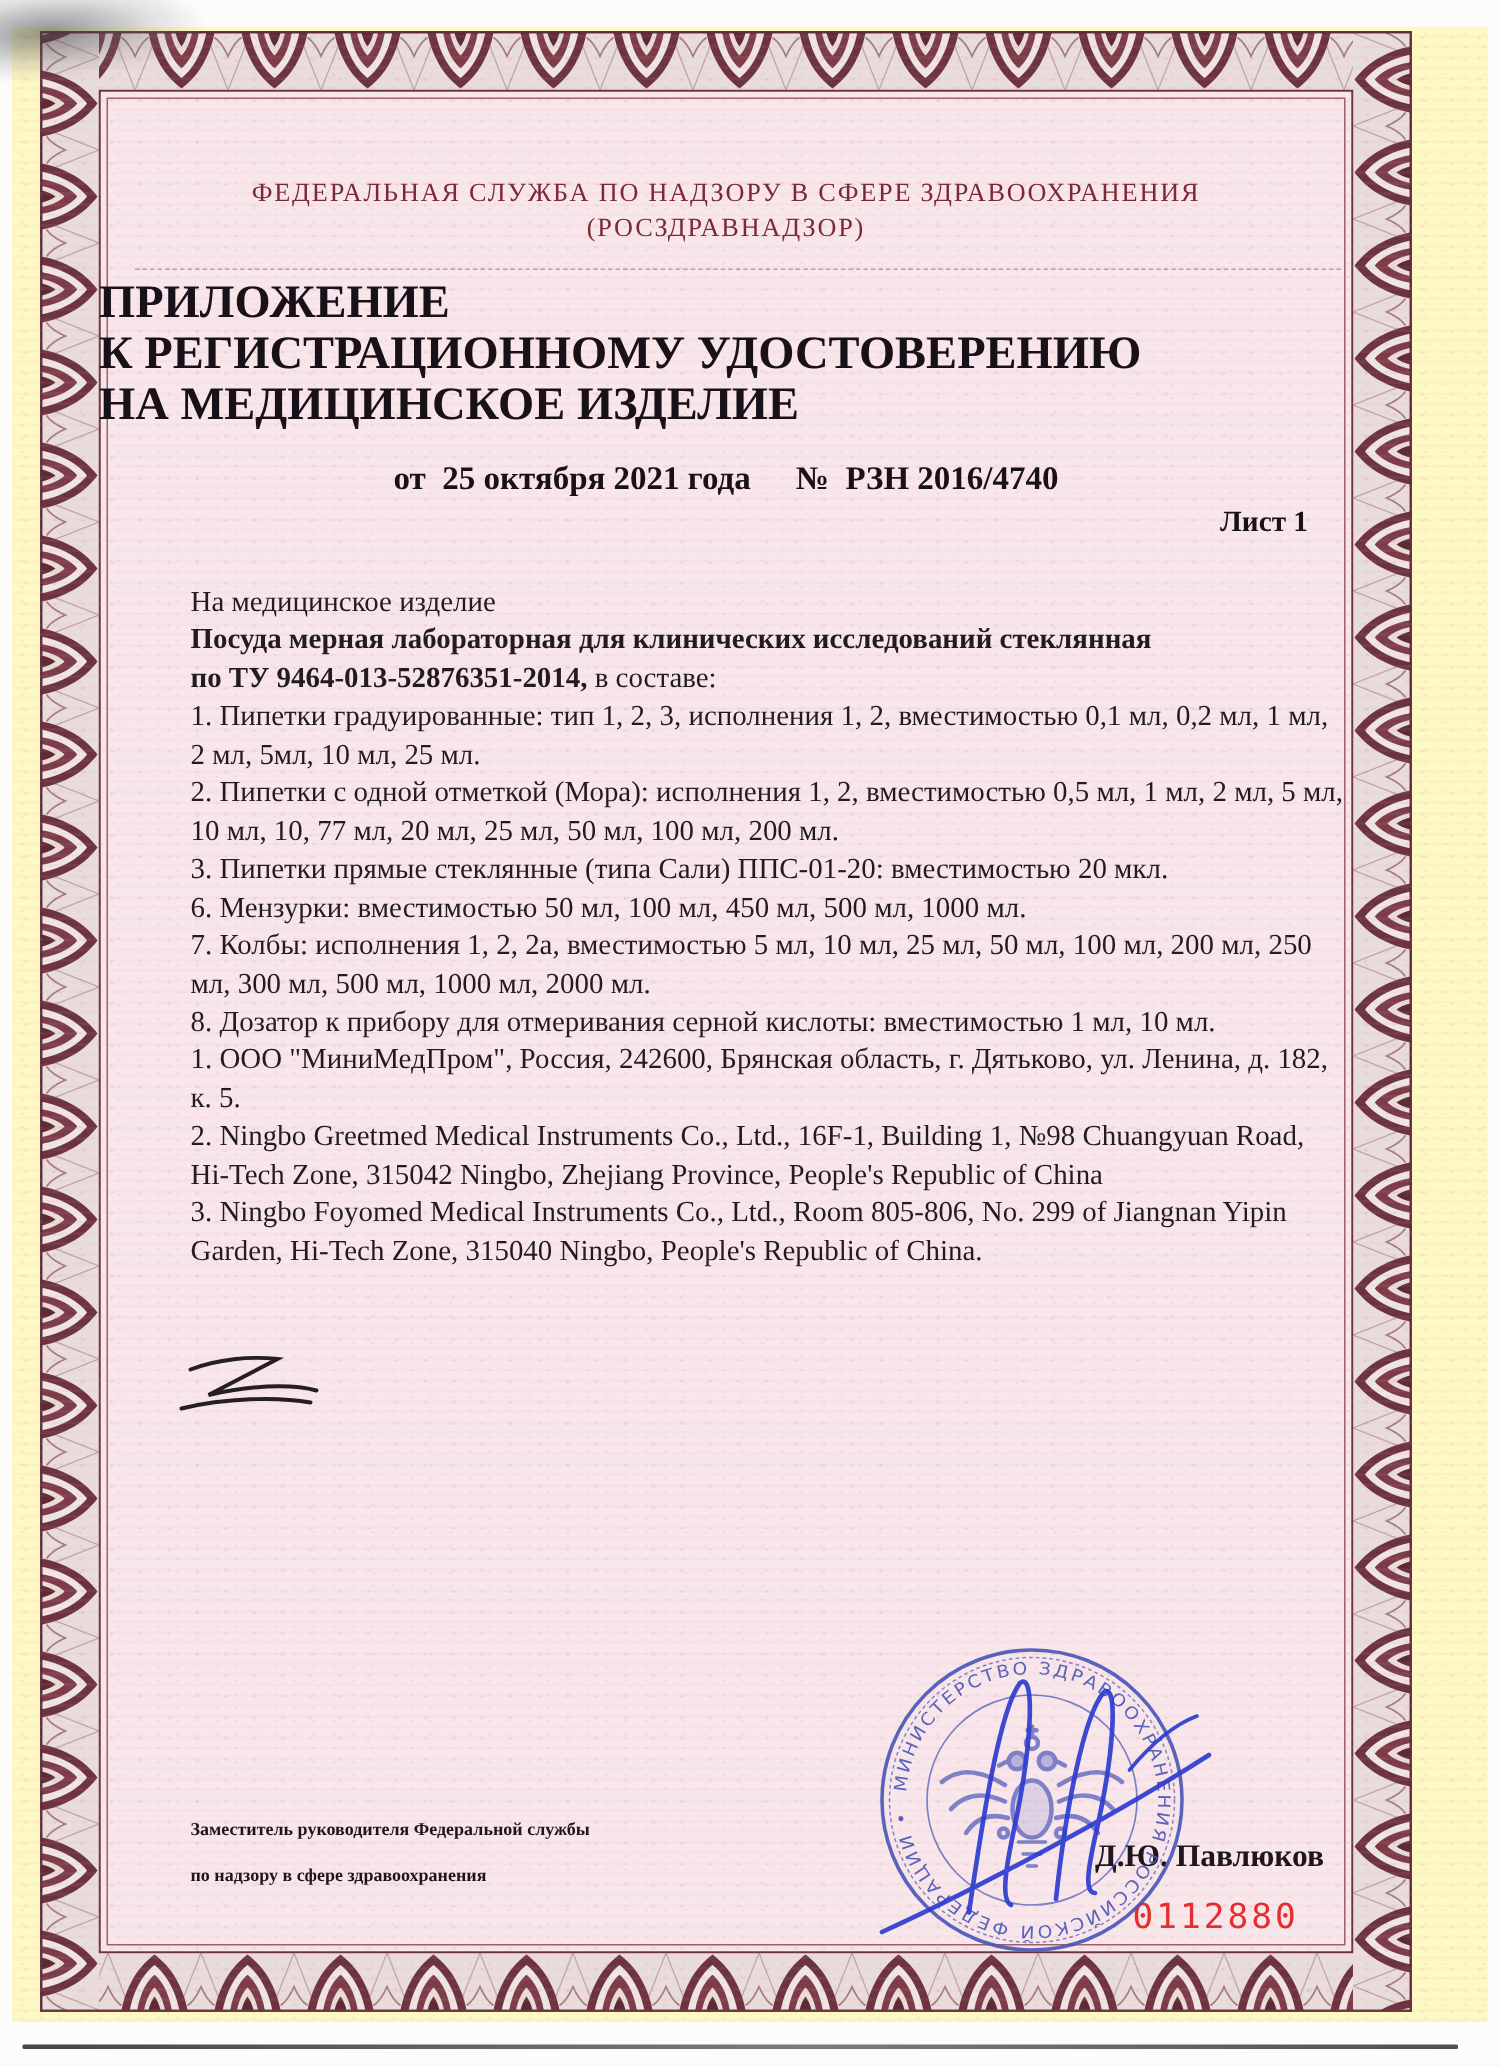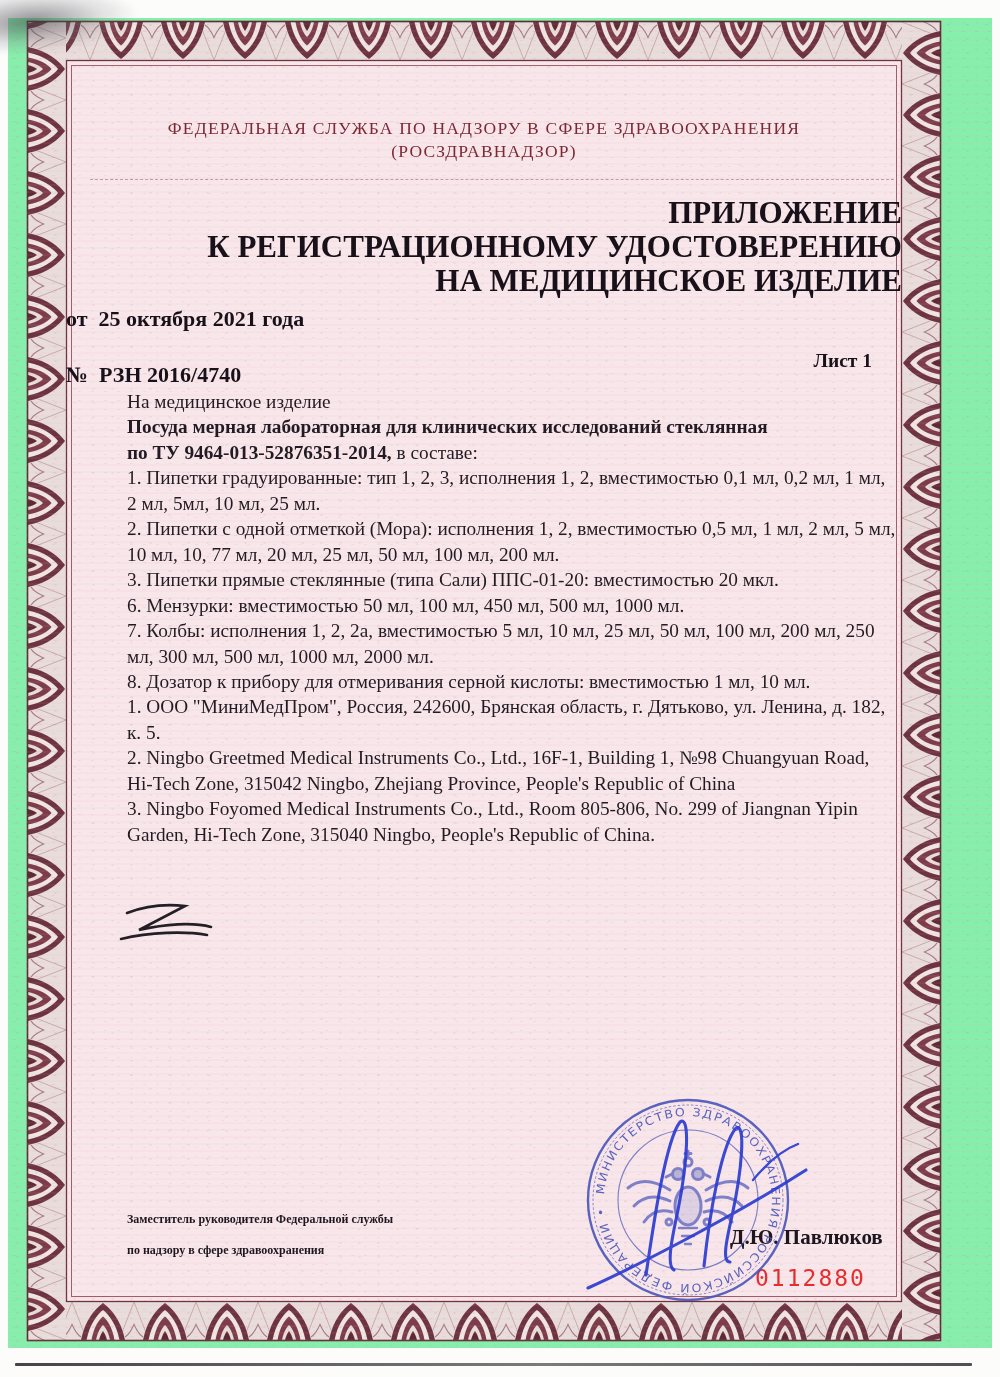--- a/index.html
+++ b/index.html
@@ -8,47 +8,47 @@
     background:#fcfcfb;
     font-family:"Liberation Serif", serif;
   }
   .smudge{
     position:absolute;left:-10px;top:-8px;width:150px;height:60px;z-index:5;
     background:radial-gradient(ellipse at 28% 45%, rgba(60,60,68,.55), rgba(120,120,128,.22) 45%, transparent 70%);
     filter:blur(2px);transform:rotate(-4deg);
   }
   .paper{
     position:absolute;left:8px;top:18px;width:984px;height:1330px;
-    background:#86efac;
+    background:#fef9c3;
   }
   .frame{position:absolute;left:0;top:0;z-index:0;}
   .texture{
     position:absolute;inset:0;z-index:1;pointer-events:none;opacity:.8;
     background-image:
       radial-gradient(rgba(177,86,104,0.11) 1px, transparent 1.4px),
       radial-gradient(rgba(140,60,90,0.09) 1px, transparent 1.5px),
       repeating-linear-gradient(0deg, rgba(228,160,178,0.10) 0 2px, rgba(255,255,255,0) 2px 7px);
     background-size:13px 9px, 19px 14px, auto;
   }
   .content{position:absolute;inset:0;z-index:2;}
   .agency{
     position:absolute;left:58px;right:90px;top:99px;text-align:center;
     font-size:17.5px;line-height:22.5px;letter-spacing:1.2px;color:#7b2a35;
   }
   .sep{position:absolute;left:82px;right:98px;top:161px;border-top:1.5px dashed rgba(122,72,82,.45);}
   .title{
-    position:absolute;left:58px;right:90px;top:178px;text-align:right;
+    position:absolute;left:58px;right:90px;top:166px;text-align:left;
     font-size:31px;line-height:34px;font-weight:bold;color:#18111a;
   }
   .dateline{
     position:absolute;left:58px;right:90px;top:288px;display:flex;justify-content:center;gap:30px;
-    font-size:22px;font-weight:bold;color:#18111a;flex-direction:column;
+    font-size:22px;font-weight:bold;color:#18111a;
   }
   .dateline span{white-space:pre;}
-  .sheet{position:absolute;right:120px;top:332px;font-size:19.5px;font-weight:bold;color:#18111a;}
+  .sheet{position:absolute;right:120px;top:320px;font-size:19.5px;font-weight:bold;color:#18111a;}
   .bodytext{
     position:absolute;left:119px;top:371px;width:770px;
     font-size:19.3px;line-height:25.45px;color:#221b23;
   }
   .bodytext p{margin:0;}
   .b{font-weight:bold;}
   .zmark{position:absolute;left:107px;top:877px;}
   .signoff{
     position:absolute;left:119px;top:1186px;
     font-size:12px;font-weight:bold;line-height:31px;color:#1d161f;

